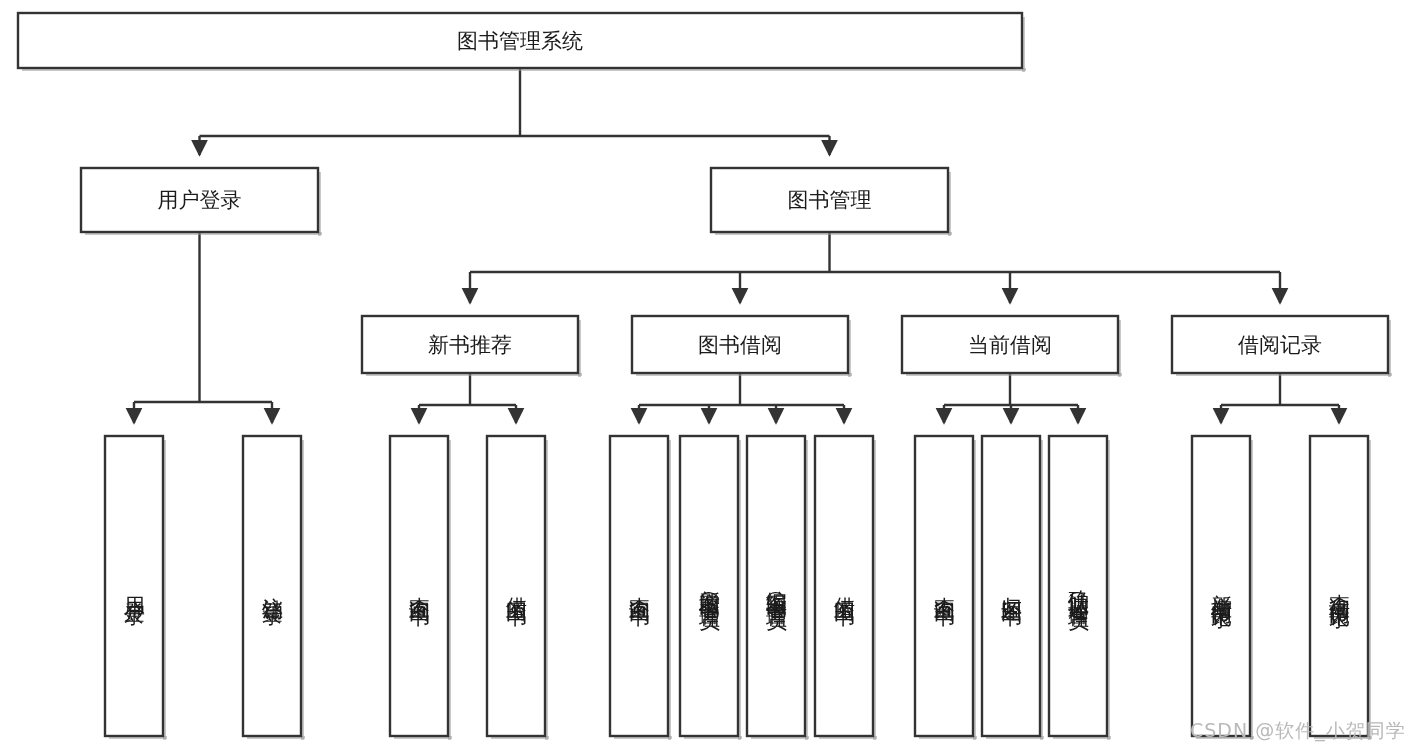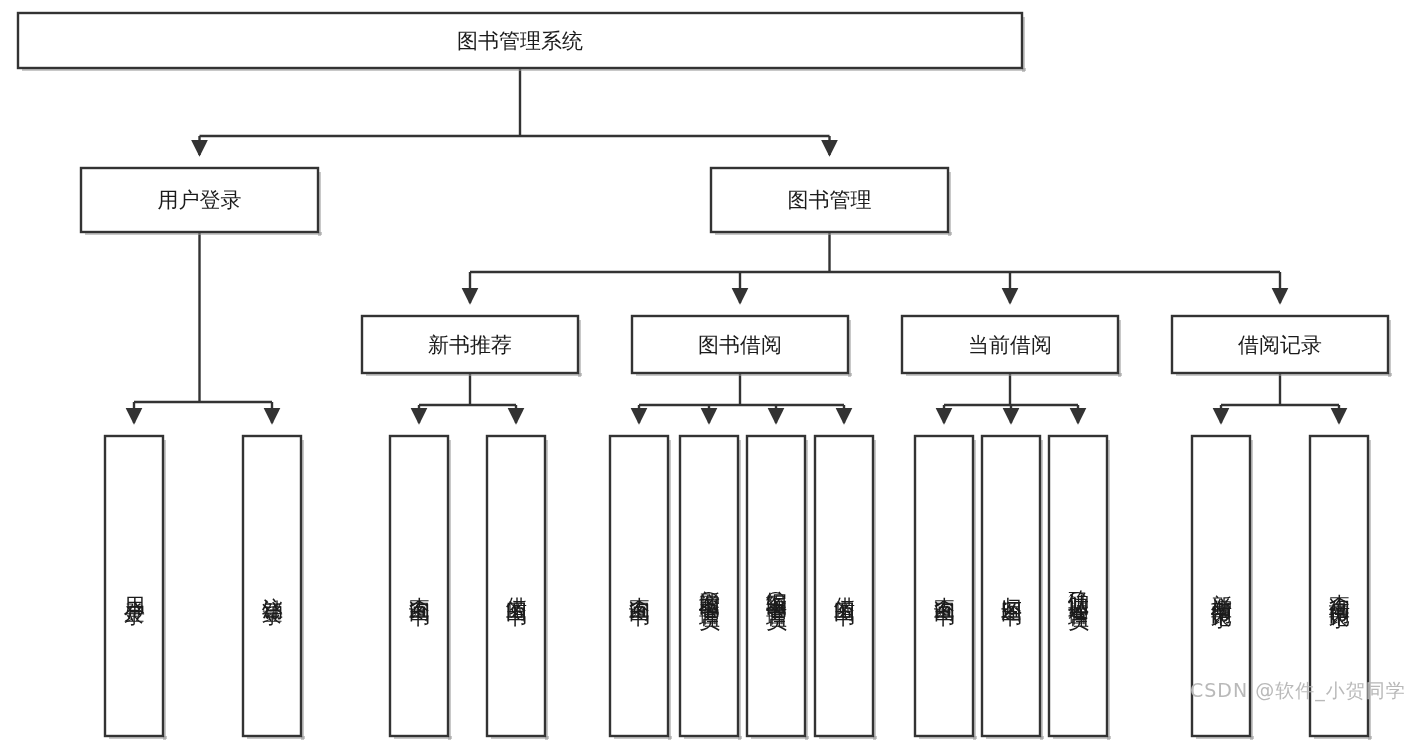--- a/index.html
+++ b/index.html
@@ -203,14 +203,14 @@
       <div class="node-label-v" style="left: 680px; width: 58px; top: 444px; height: 284px; display: flex; align-items: center; justify-content: center;">新增图书（管理员）</div>
       <div class="node-label-v" style="left: 747px; width: 58px; top: 444px; height: 284px; display: flex; align-items: center; justify-content: center;">编辑图书（管理员）</div>
       <div class="node-label-v" style="left: 815px; width: 58px; top: 444px; height: 284px; display: flex; align-items: center; justify-content: center;">借阅图书</div>
       <div class="node-label-v" style="left: 915px; width: 58px; top: 444px; height: 284px; display: flex; align-items: center; justify-content: center;">查询图书</div>
       <div class="node-label-v" style="left: 982px; width: 58px; top: 444px; height: 284px; display: flex; align-items: center; justify-content: center;">归还图书</div>
       <div class="node-label-v" style="left: 1049px; width: 58px; top: 444px; height: 284px; display: flex; align-items: center; justify-content: center;">确认归还（管理员）</div>
       <div class="node-label-v" style="left: 1192px; width: 58px; top: 444px; height: 284px; display: flex; align-items: center; justify-content: center;">新增借阅记录</div>
       <div class="node-label-v" style="left: 1310px; width: 58px; top: 444px; height: 284px; display: flex; align-items: center; justify-content: center;">查询借阅记录</div>
     </div>
 
-  <div class="watermark" style="left: 1190px; top: 678px;">CSDN @软件_小贺同学</div>
+  <div class="watermark" style="left: 1190px; top: 718px;">CSDN @软件_小贺同学</div>
 </div>
 
 </body></html>

